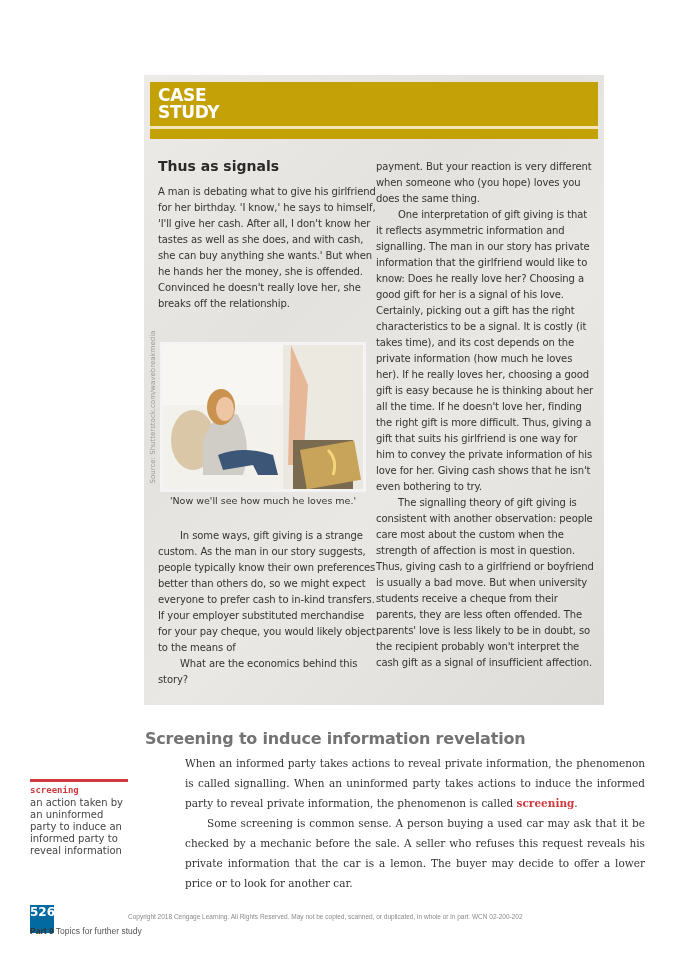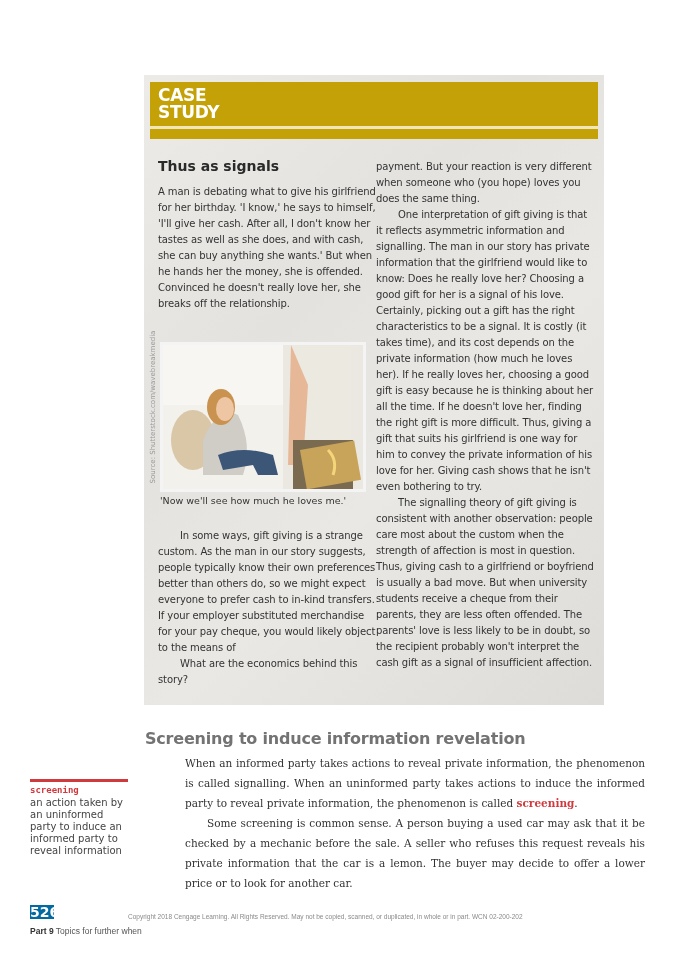--- a/index.html
+++ b/index.html
@@ -37,39 +37,39 @@
       position: absolute; left: 16px; top: 267px; width: 206px; height: 150px;
       background: #fafafa; border: 3px solid #f4f4f4; overflow: hidden;
     }
     .photo-credit {
       position: absolute; left: 2px; top: 250px; width: 12px; height: 170px;
     }
     .photo-credit span {
       position: absolute; left: -78px; top: 78px; width: 170px; transform: rotate(-90deg);
       font-size: 7px; color: #9a9a9a; white-space: nowrap; text-align: center;
     }
-    .caption { position: absolute; left: 16px; top: 420px; width: 206px; font-size: 9.5px; color: #333; }
+    .caption { position: absolute; left: 16px; top: 420px; width: 206px; text-align: center; font-size: 9.5px; color: #333; }
 
     .section-title {
       position: absolute; left: 145px; top: 729px;
       font-family: "DejaVu Sans", sans-serif; font-weight: bold; font-size: 16px; color: #737373; letter-spacing: -0.2px;
     }
     .body-text {
       position: absolute; left: 145px; top: 753px; width: 460px;
       font-family: "DejaVu Serif", serif; font-size: 10.5px; line-height: 20px; color: #333; text-align: justify; margin-left: 40px;
     }
     .key-term { color: #d03a3f; font-weight: bold; }
 
     .margin-rule { position: absolute; left: 30px; top: 779px; width: 98px; height: 3px; background: #d03a3f; }
     .margin-term { position: absolute; left: 30px; top: 785px; font-family: "DejaVu Sans Mono", monospace; font-weight: bold; font-size: 9px; color: #d03a3f; }
     .margin-def { position: absolute; left: 30px; top: 797px; width: 100px; font-size: 10px; line-height: 12px; color: #444; }
 
     .page-num {
-      position: absolute; left: 30px; top: 905px; width: 24px; height: 14px;
-      background: #0369a1; color: #fff; font-weight: bold; font-size: 14px; line-height: 14px; text-align: center;
+      position: absolute; left: 30px; top: 905px; width: 24px; height: 28px;
+      background: #0369a1; color: #fff; font-weight: bold; font-size: 12px; line-height: 14px; text-align: center;
     }
     .copyright { position: absolute; left: 128px; top: 913px; font-family: "Liberation Sans", sans-serif; font-size: 6.5px; color: #8a8a8a; white-space: nowrap; }
     .part-label { position: absolute; left: 30px; top: 926px; font-family: "Liberation Sans", sans-serif; font-size: 8.5px; color: #555; }
     .part-label b { color: #333; }
   </style>
 </head>
 <body>
 
 <div class="case-box">
   <div class="banner">
@@ -127,13 +127,13 @@
   <p><span>When an informed party takes actions to reveal private information, the phenomenon is called signalling. When an uninformed party takes actions to induce the informed party to reveal private information, the phenomenon is called </span><span class="key-term">screening</span><span>.</span></p>
   <p style="text-indent:22px;">Some screening is common sense. A person buying a used car may ask that it be checked by a mechanic before the sale. A seller who refuses this request reveals his private information that the car is a lemon. The buyer may decide to offer a lower price or to look for another car.</p>
 </div>
 
 <div class="margin-rule"></div>
 <div class="margin-term">screening</div>
 <div class="margin-def">an action taken by an uninformed party to induce an informed party to reveal information</div>
 
 <div class="page-num">526</div>
 <div class="copyright">Copyright 2018 Cengage Learning. All Rights Reserved. May not be copied, scanned, or duplicated, in whole or in part.  WCN 02-200-202</div>
-<div class="part-label"><b>Part 9</b> <span>Topics for further when</span></div>
+<div class="part-label"><b>Part 9</b> <span>Topics for further study</span></div>
 
 </body></html>

